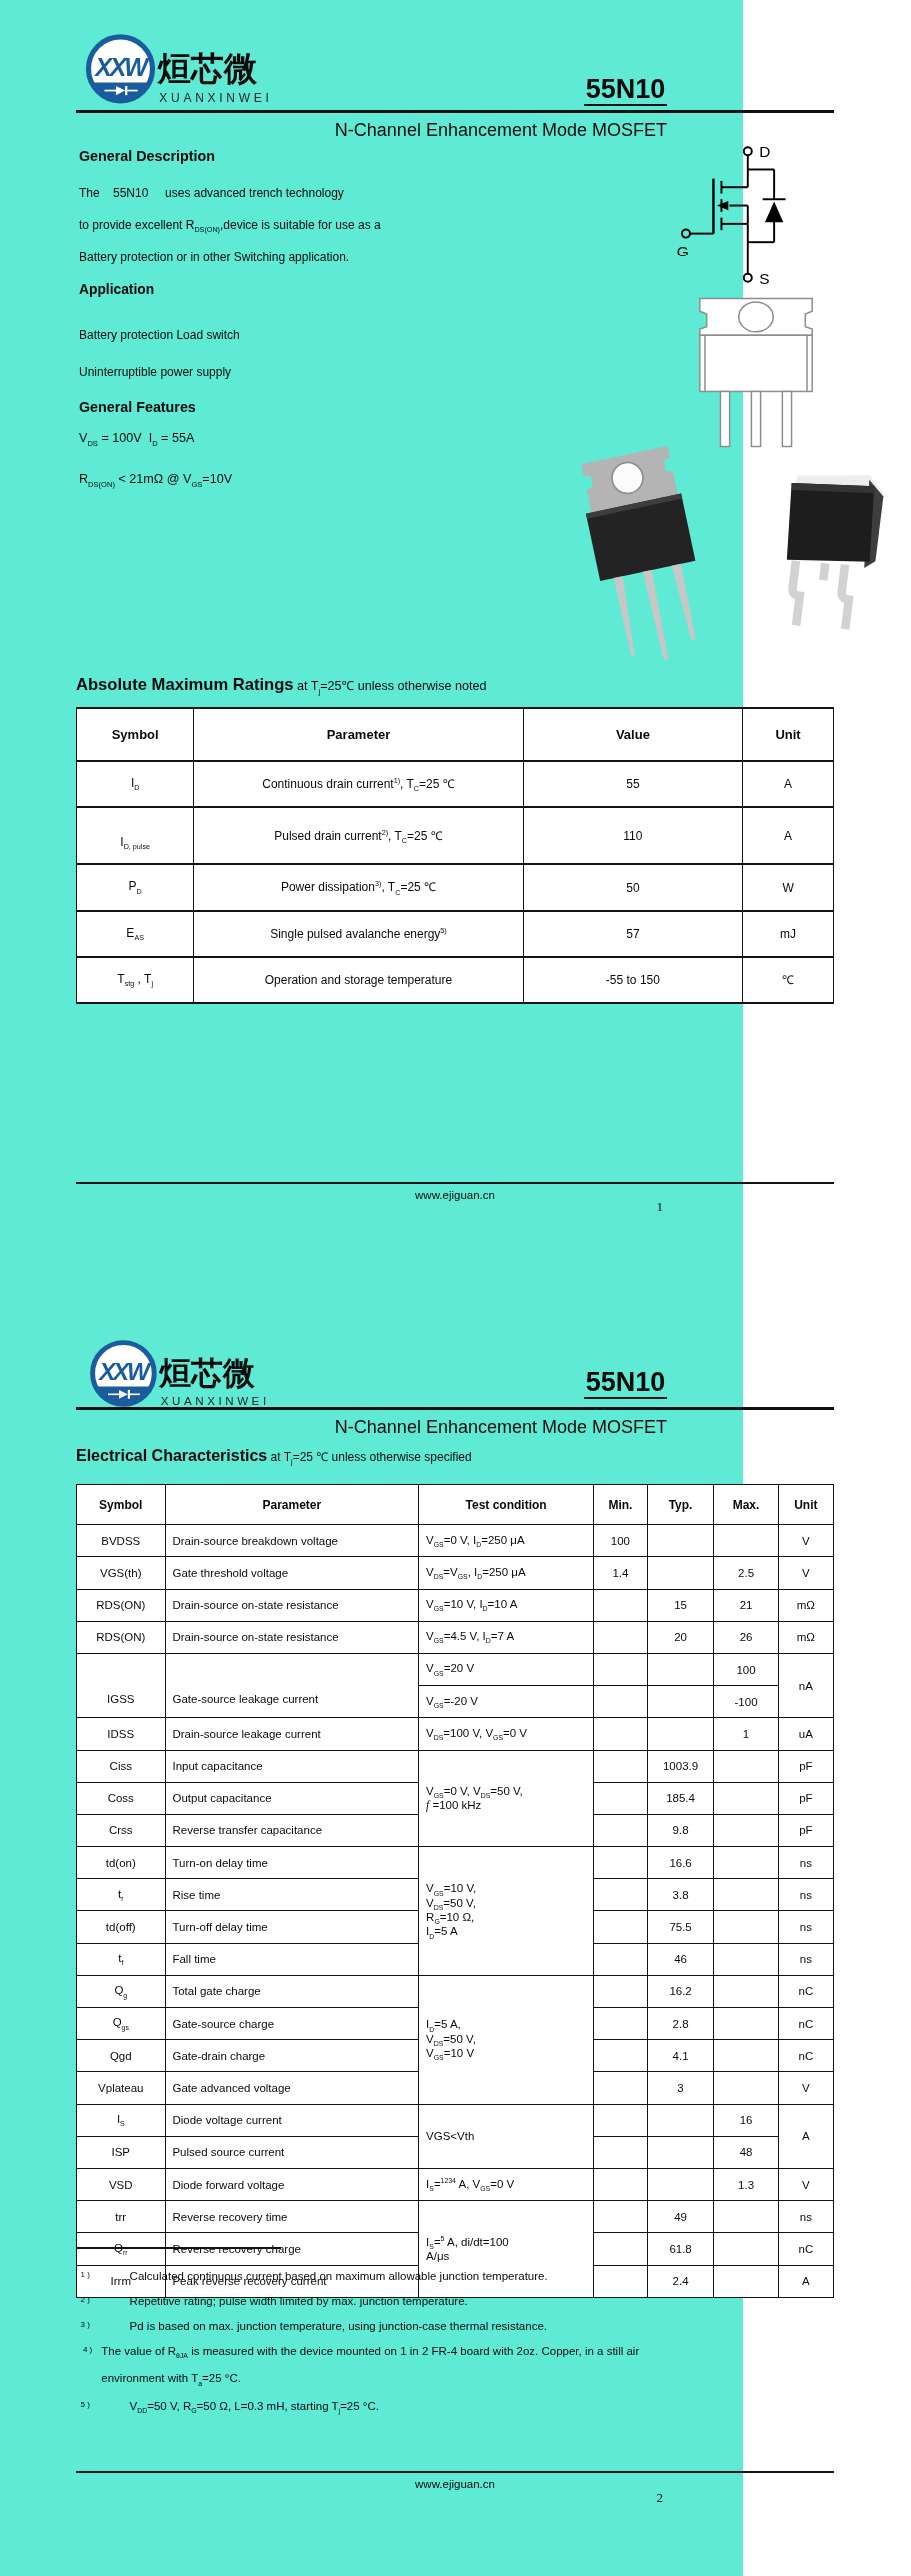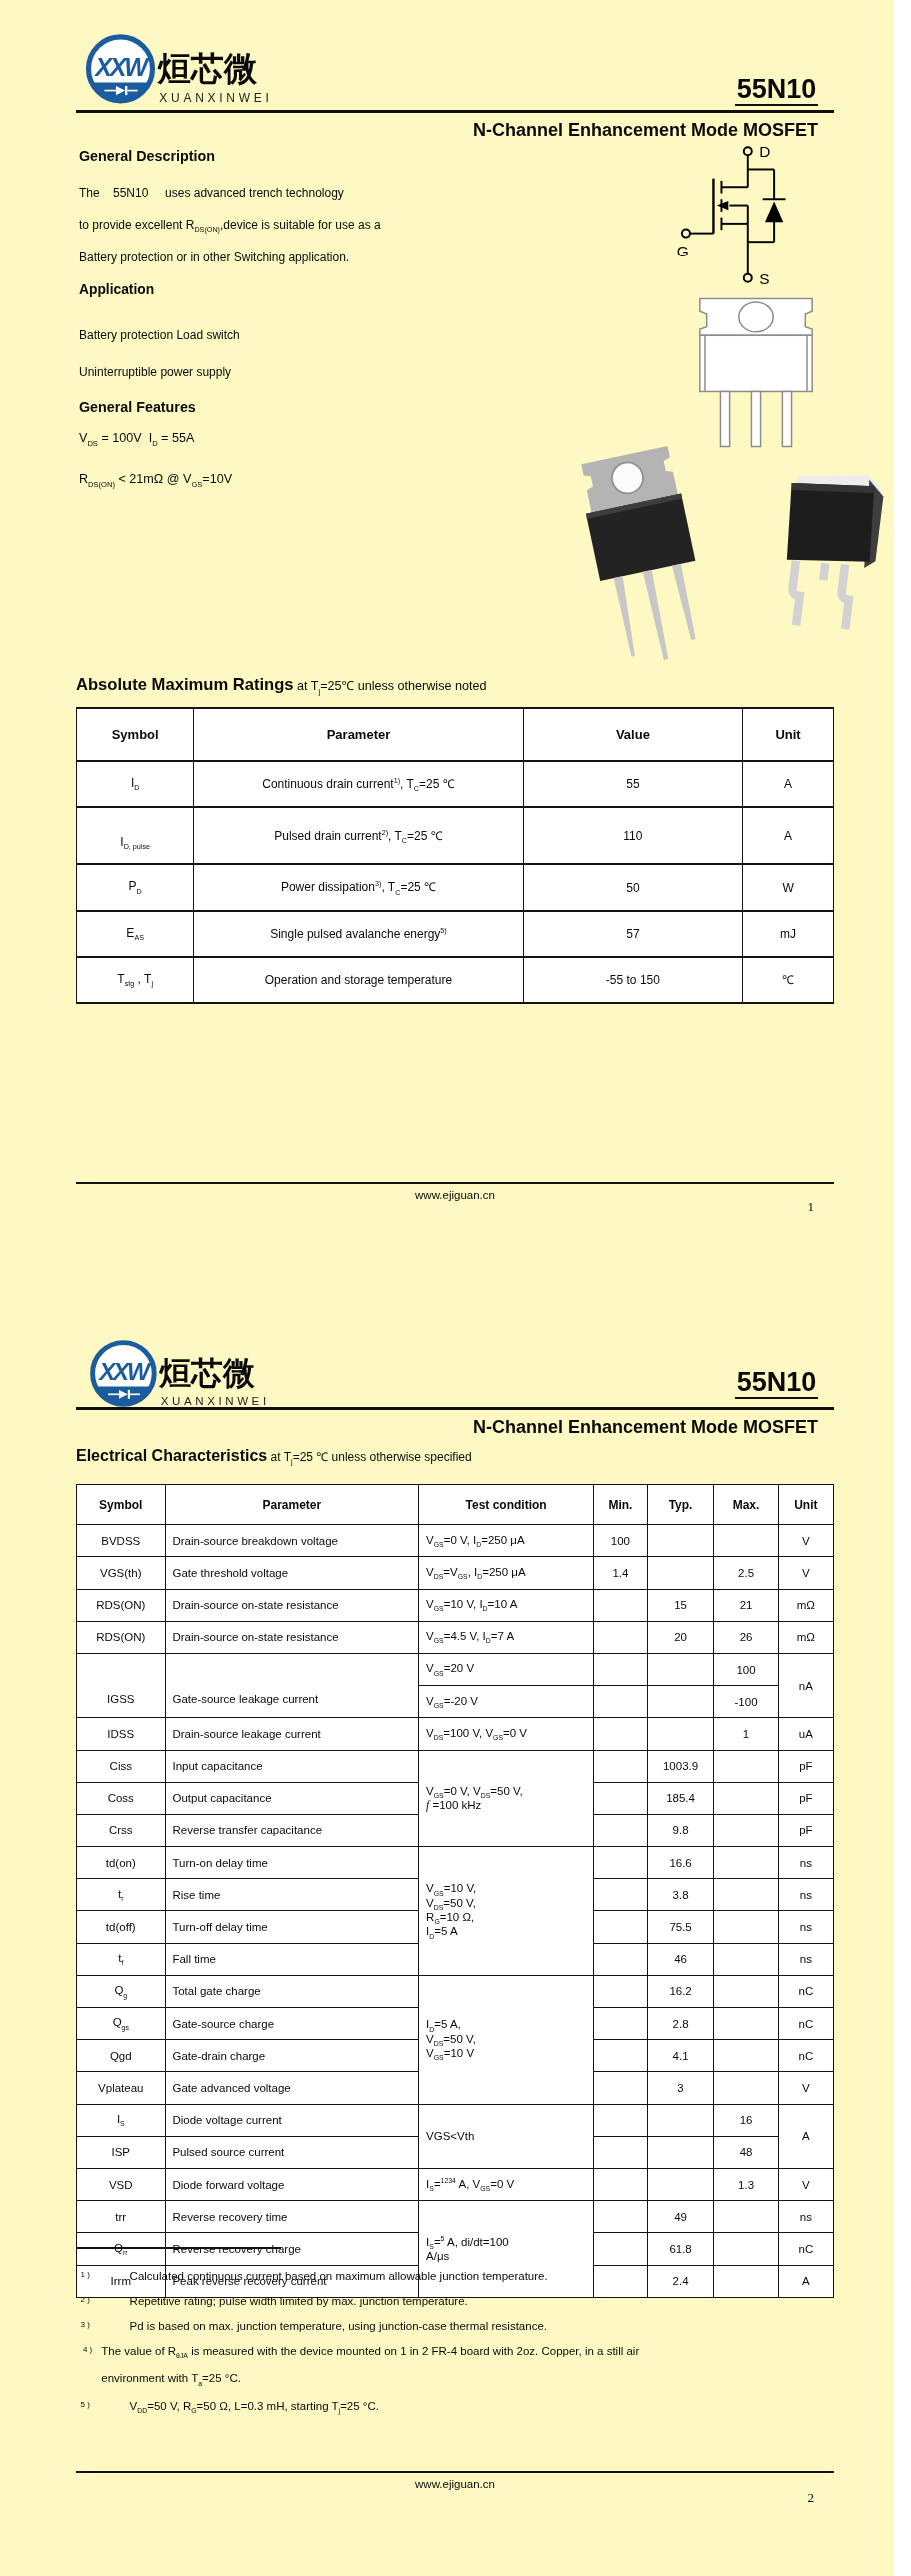--- a/index.html
+++ b/index.html
@@ -1,30 +1,30 @@
 <!DOCTYPE html>
 <html style="font-size:9.2px"><head>
 <meta charset="utf-8">
 <style>
   html,body{margin:0;padding:0;}
   body{width:911px;height:2576px;position:relative;background:#fff;color:#0a0a0a;
        font-family:"Liberation Sans",sans-serif;}
-  .page{position:absolute;left:0;width:894px;background:#fef9c3;}
+  .page{position:absolute;left:0;width:743px;background:#5eead4;}
   #page1{top:0;height:1308px;}
   #page2{top:1308px;height:1268px;}
   .abs{position:absolute;}
   sub{font-size:0.6em;margin-top:16px;}
   sup{font-size:0.6em;vertical-align:super;}
   i{font-family:"Liberation Serif",serif;}
 
   
   .part-title{font-size:27px;font-weight:bold;letter-spacing:0;
               border-bottom:2.9px solid #101010;padding:0 1.7px 0.6px 1.7px;line-height:1.05;}
   .head-rule{position:absolute;left:76px;width:758px;height:2.9px;background:#101010;}
-  .doc-subtitle{font-size:18px;font-weight:bold;text-align:left;}
+  .doc-subtitle{font-size:18px;font-weight:normal;text-align:left;}
 
   
   .sec-title{font-size:14.3px;font-weight:bold;}
   .body-line{font-size:12px;white-space:pre;}
   .feat-line{font-size:12.6px;white-space:pre;}
 
   
   .tbl-head{font-size:16.6px;font-weight:bold;}
   .tbl-head .tail{font-size:12.6px;font-weight:normal;}
 

